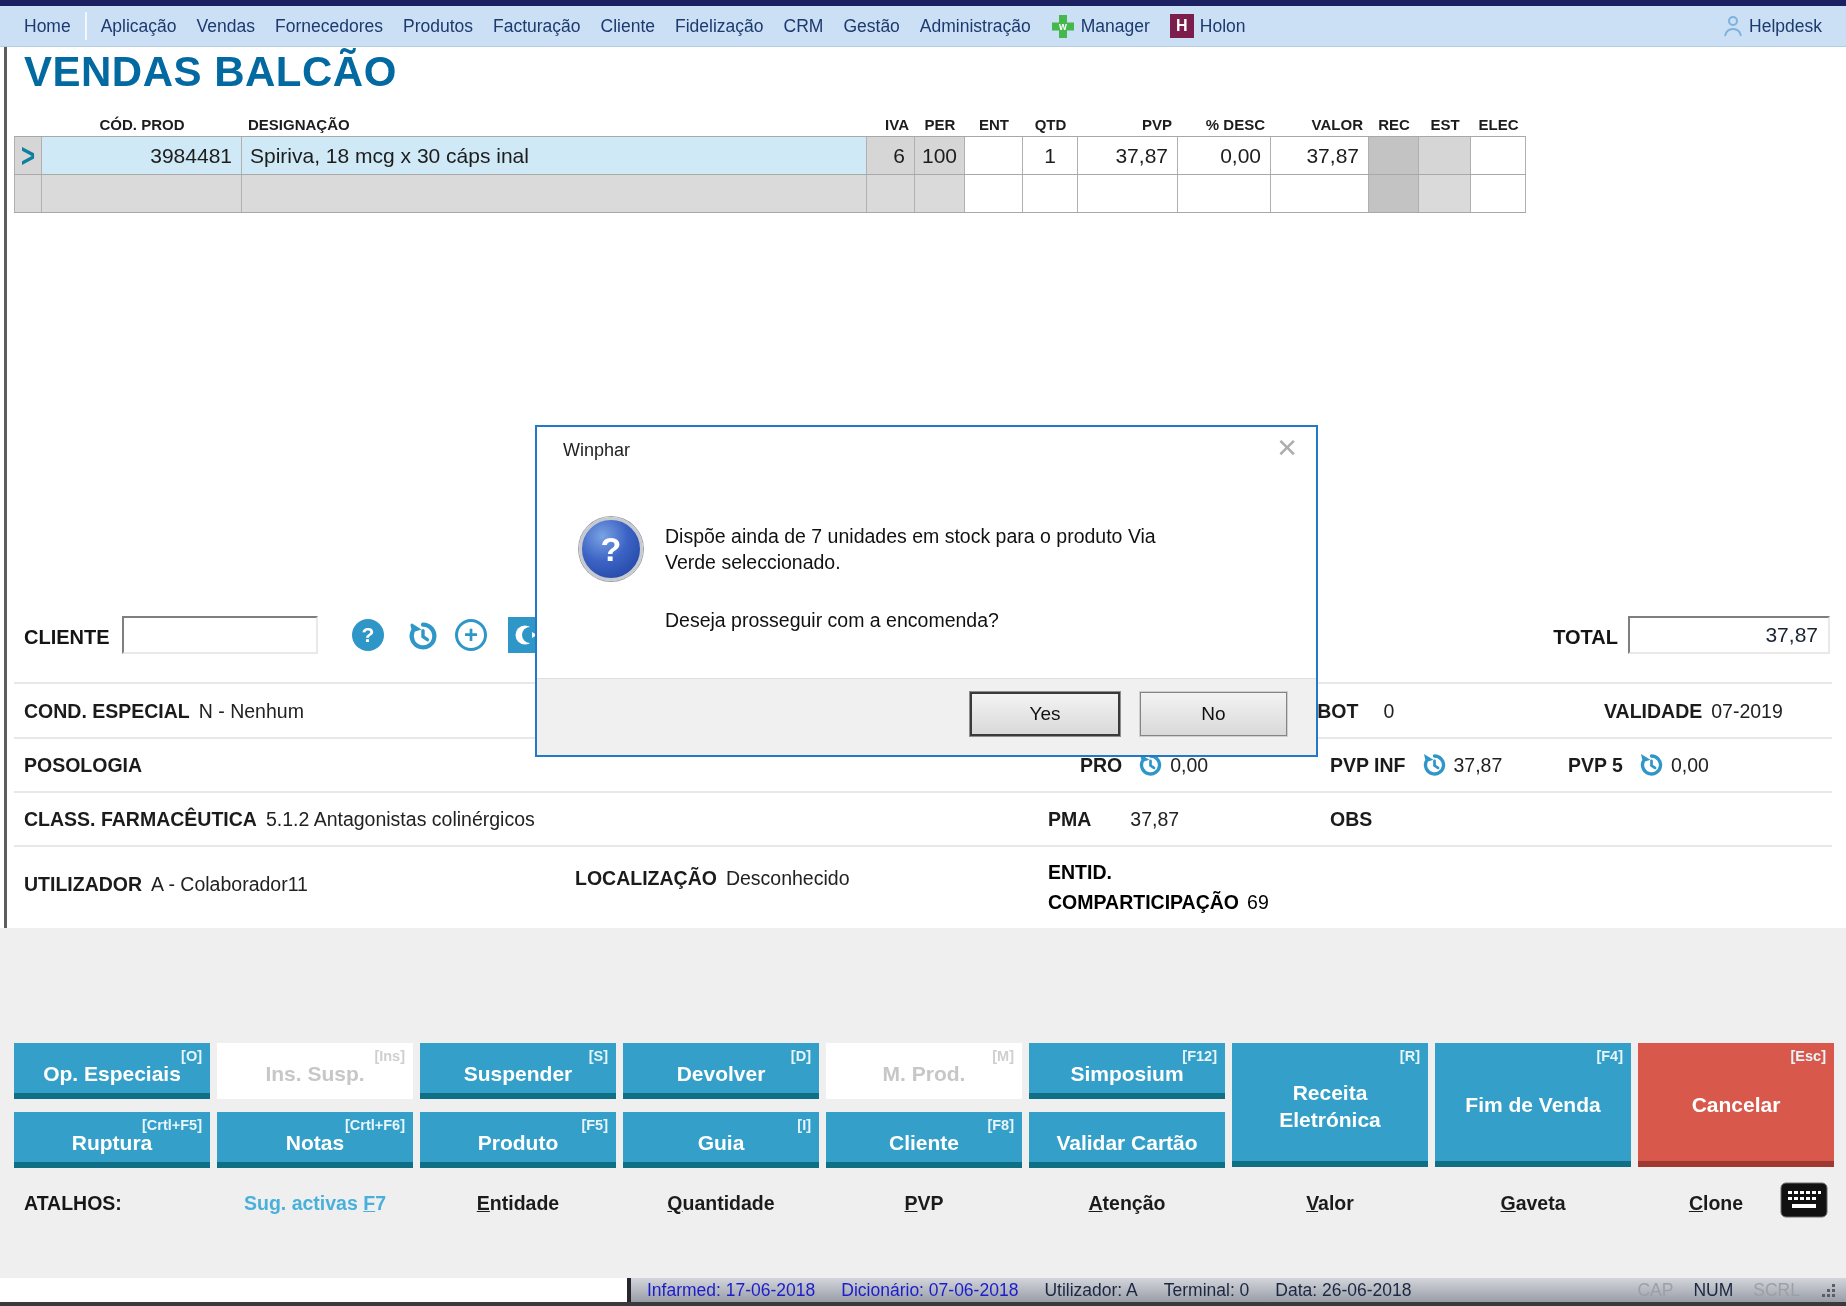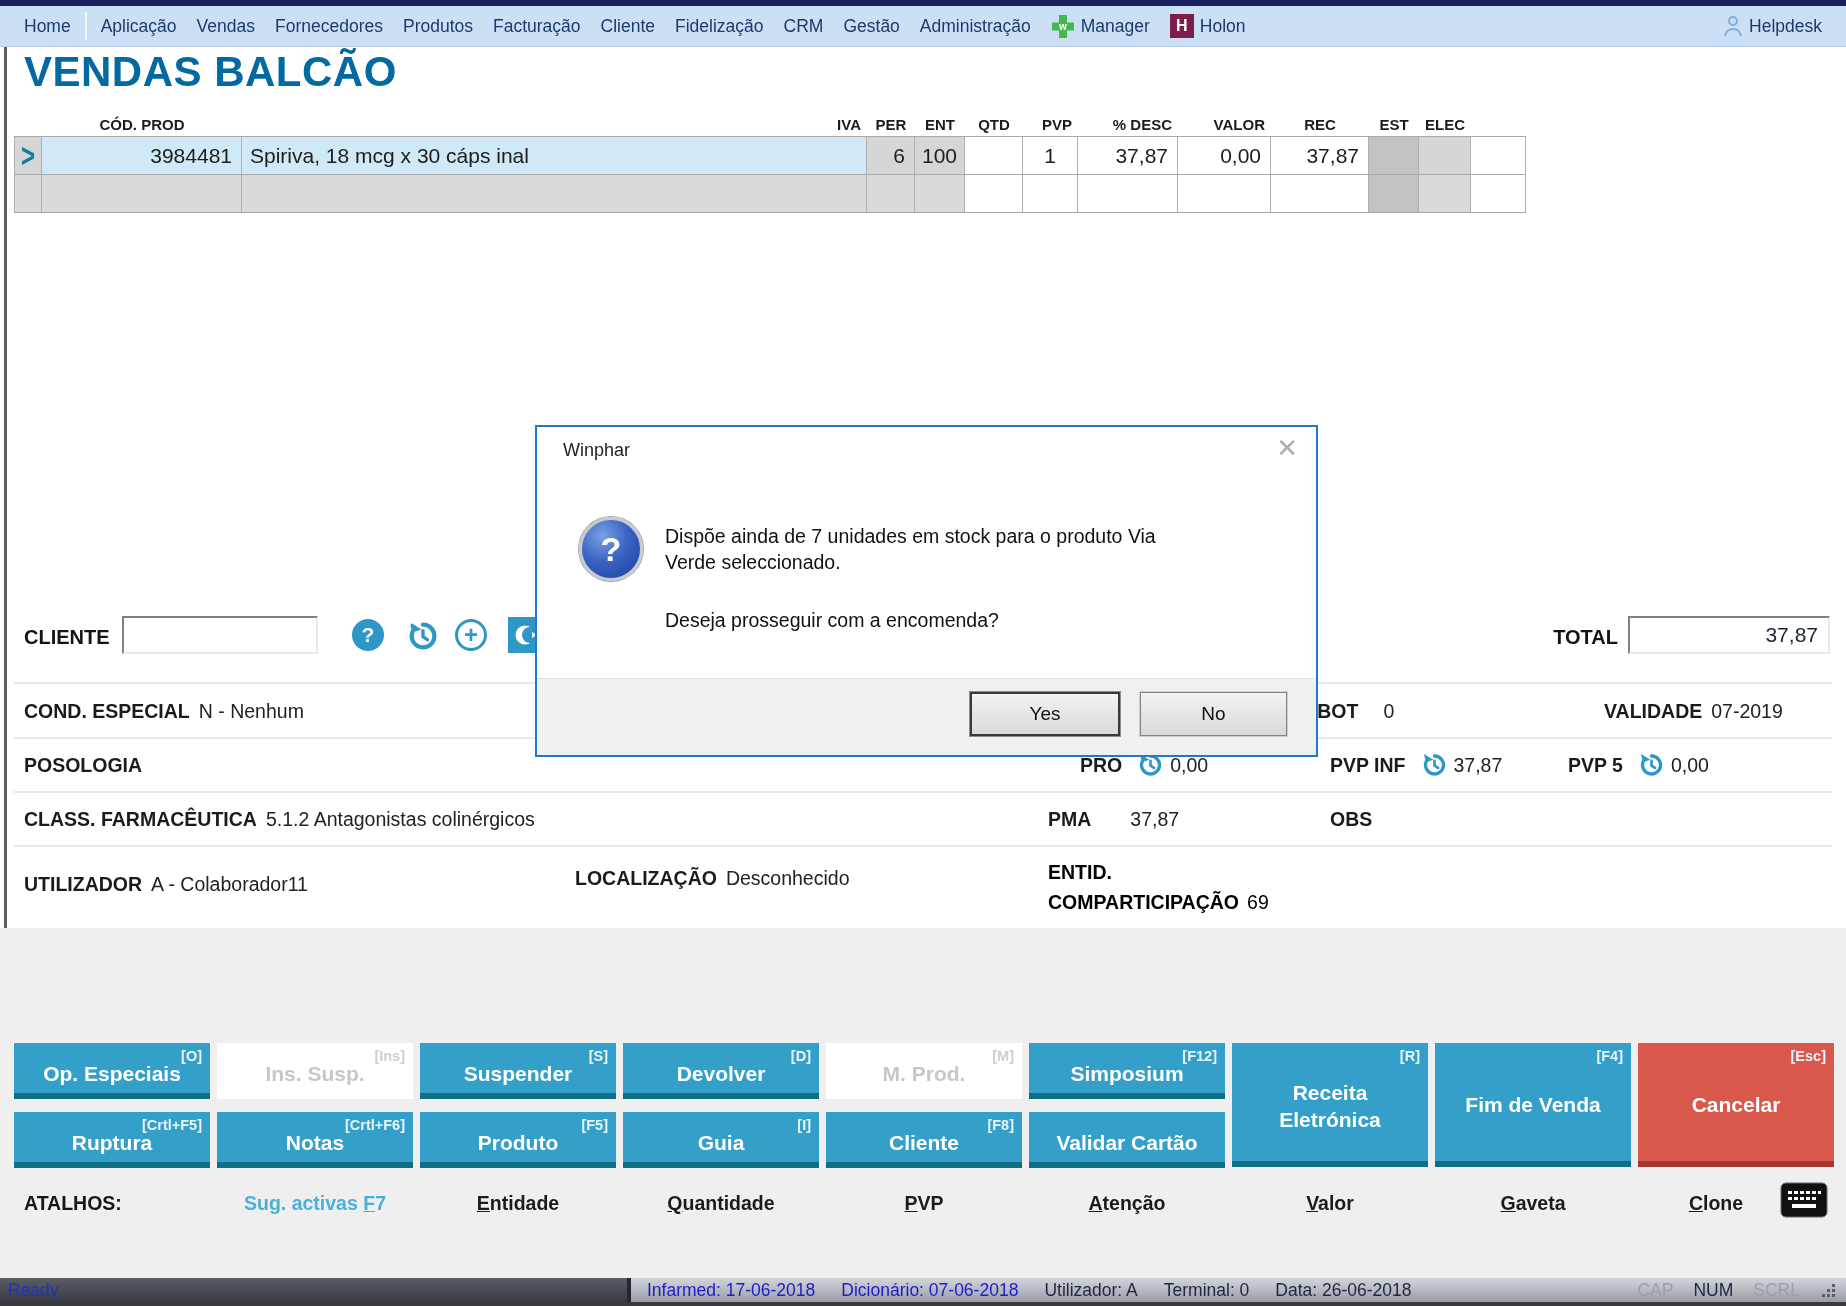--- a/index.html
+++ b/index.html
@@ -136,20 +136,21 @@
 </div>
 
 <div class="win-edge"></div>
 
 <div class="page-title">VENDAS BALCÃO</div>
 
 <div class="grid">
   <div class="grid-header">
     <div></div>
     <div class="h-ac">CÓD. PROD</div>
+    <div class="h-al">DESIGNAÇÃO</div>
     <div class="h-ar">IVA</div>
     <div class="h-ac">PER</div>
     <div class="h-ac">ENT</div>
     <div class="h-ac">QTD</div>
     <div class="h-ar">PVP</div>
     <div class="h-ar">% DESC</div>
     <div class="h-ar">VALOR</div>
     <div class="h-ac">REC</div>
     <div class="h-ac">EST</div>
     <div class="h-ac">ELEC</div>
@@ -395,23 +396,20 @@
     <rect x="8" y="15" width="4" height="3"></rect>
       <rect x="14" y="15" width="4" height="3"></rect>
       <rect x="20" y="15" width="4" height="3"></rect>
       <rect x="26" y="15" width="4" height="3"></rect>
       <rect x="32" y="15" width="4" height="3"></rect>
     <rect x="12" y="22" width="24" height="4"></rect>
   </g>
 </svg>
 
 <div class="statusbar">
-  <div class="sb-left">
-      <span>Ready</span>
-    </div>
   <div class="sb-div"></div>
   <div class="sb-right">
     <span class="sb-blue">Infarmed: 17-06-2018</span>
     <span class="sb-blue">Dicionário: 07-06-2018</span>
     <span class="sb-dark">Utilizador: A</span>
     <span class="sb-dark">Terminal: 0</span>
     <span class="sb-dark">Data: 26-06-2018</span>
     <span class="sb-flags">
       <span class="sb-off">CAP</span>
       <span class="sb-dark">NUM</span>

